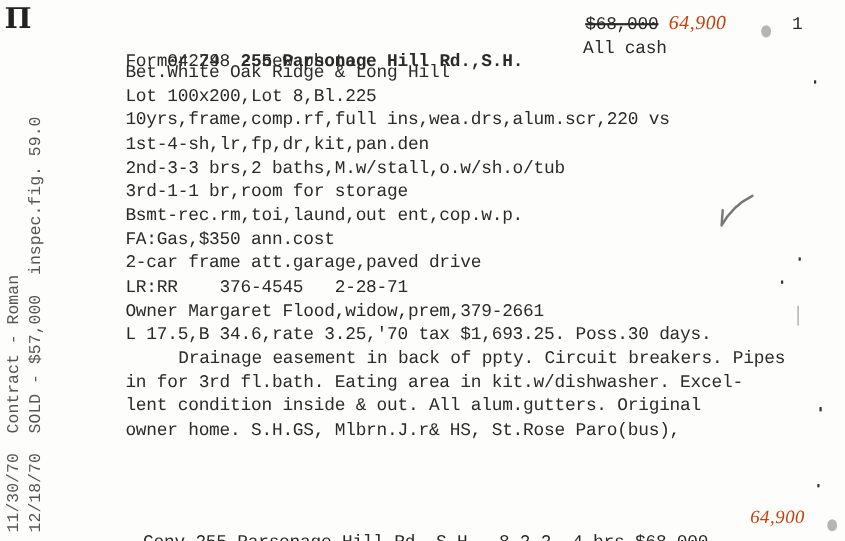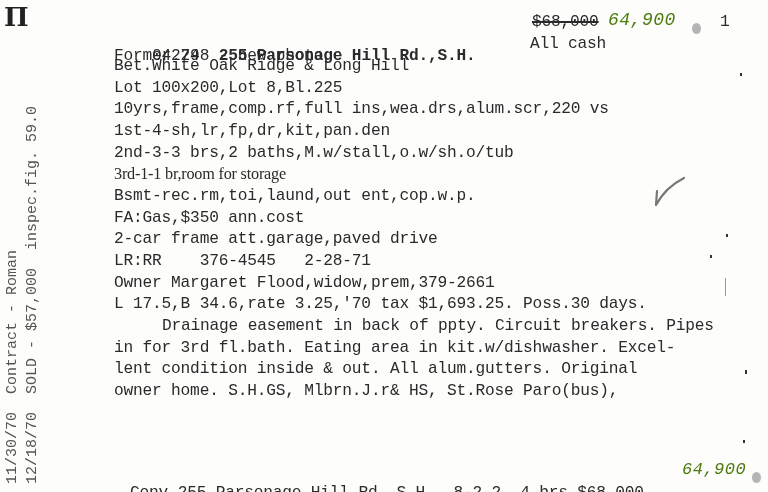--- a/index.html
+++ b/index.html
@@ -28,23 +28,23 @@
       line-height: 21px;
       white-space: pre;
       letter-spacing: -0.2px;
     }
     .strike {
       text-decoration: line-through;
       text-decoration-thickness: 1.5px;
       text-align: right;
     }
     .hand {
-      font-family: Liberation Mono, monospace;
+      font-family: Liberation Serif, serif;
       font-style: italic;
-      color: #4d7c0f;
+      color: #c2410c;
       font-size: 18px;
       position: absolute;
       white-space: pre;
       letter-spacing: 0.5px;
     }
     .vert {
       position: absolute;
       white-space: pre;
       font-size: 15px;
       color: #555;
@@ -76,21 +76,21 @@
   <div class="line" style="left:720px; top:12px;">1</div>
 
   <div class="line" style="top:46px;">Former 748 - new photo</div>
   <div class="line" style="left:530px; top:34px;">All cash</div>
 
   <div class="line" style="top:56px;">Bet.White Oak Ridge &amp; Long Hill</div>
   <div class="line" style="top:78px;">Lot 100x200,Lot 8,Bl.225</div>
   <div class="line" style="top:99px;">10yrs,frame,comp.rf,full ins,wea.drs,alum.scr,220 vs</div>
   <div class="line" style="top:121px;">1st-4-sh,lr,fp,dr,kit,pan.den</div>
   <div class="line" style="top:143px;text-align:right;">2nd-3-3 brs,2 baths,M.w/stall,o.w/sh.o/tub</div>
-  <div class="line" style="top:164px;font-family:Liberation Serif, serif;">3rd-1-1 br,room for storage</div>
+  <div class="line" style="top:164px;">3rd-1-1 br,room for storage</div>
   <div class="line" style="top:186px;">Bsmt-rec.rm,toi,laund,out ent,cop.w.p.</div>
   <div class="line" style="top:208px;">FA:Gas,$350 ann.cost</div>
   <div class="line" style="top:229px;">2-car frame att.garage,paved drive</div>
   <div class="line" style="top:251px;">LR:RR    376-4545   2-28-71</div>
   <div class="line" style="top:273px;">Owner Margaret Flood,widow,prem,379-2661</div>
   <div class="line" style="top:294px;">L 17.5,B 34.6,rate 3.25,'70 tax $1,693.25. Poss.30 days.</div>
   <div class="line" style="top:316px;margin-left:48px;">Drainage easement in back of ppty. Circuit breakers. Pipes</div>
   <div class="line" style="top:338px;">in for 3rd fl.bath. Eating area in kit.w/dishwasher. Excel-</div>
   <div class="line" style="top:359px;">lent condition inside &amp; out. All alum.gutters. Original</div>
   <div class="line" style="top:381px;">owner home. S.H.GS, Mlbrn.J.r&amp; HS, St.Rose Paro(bus),</div>

